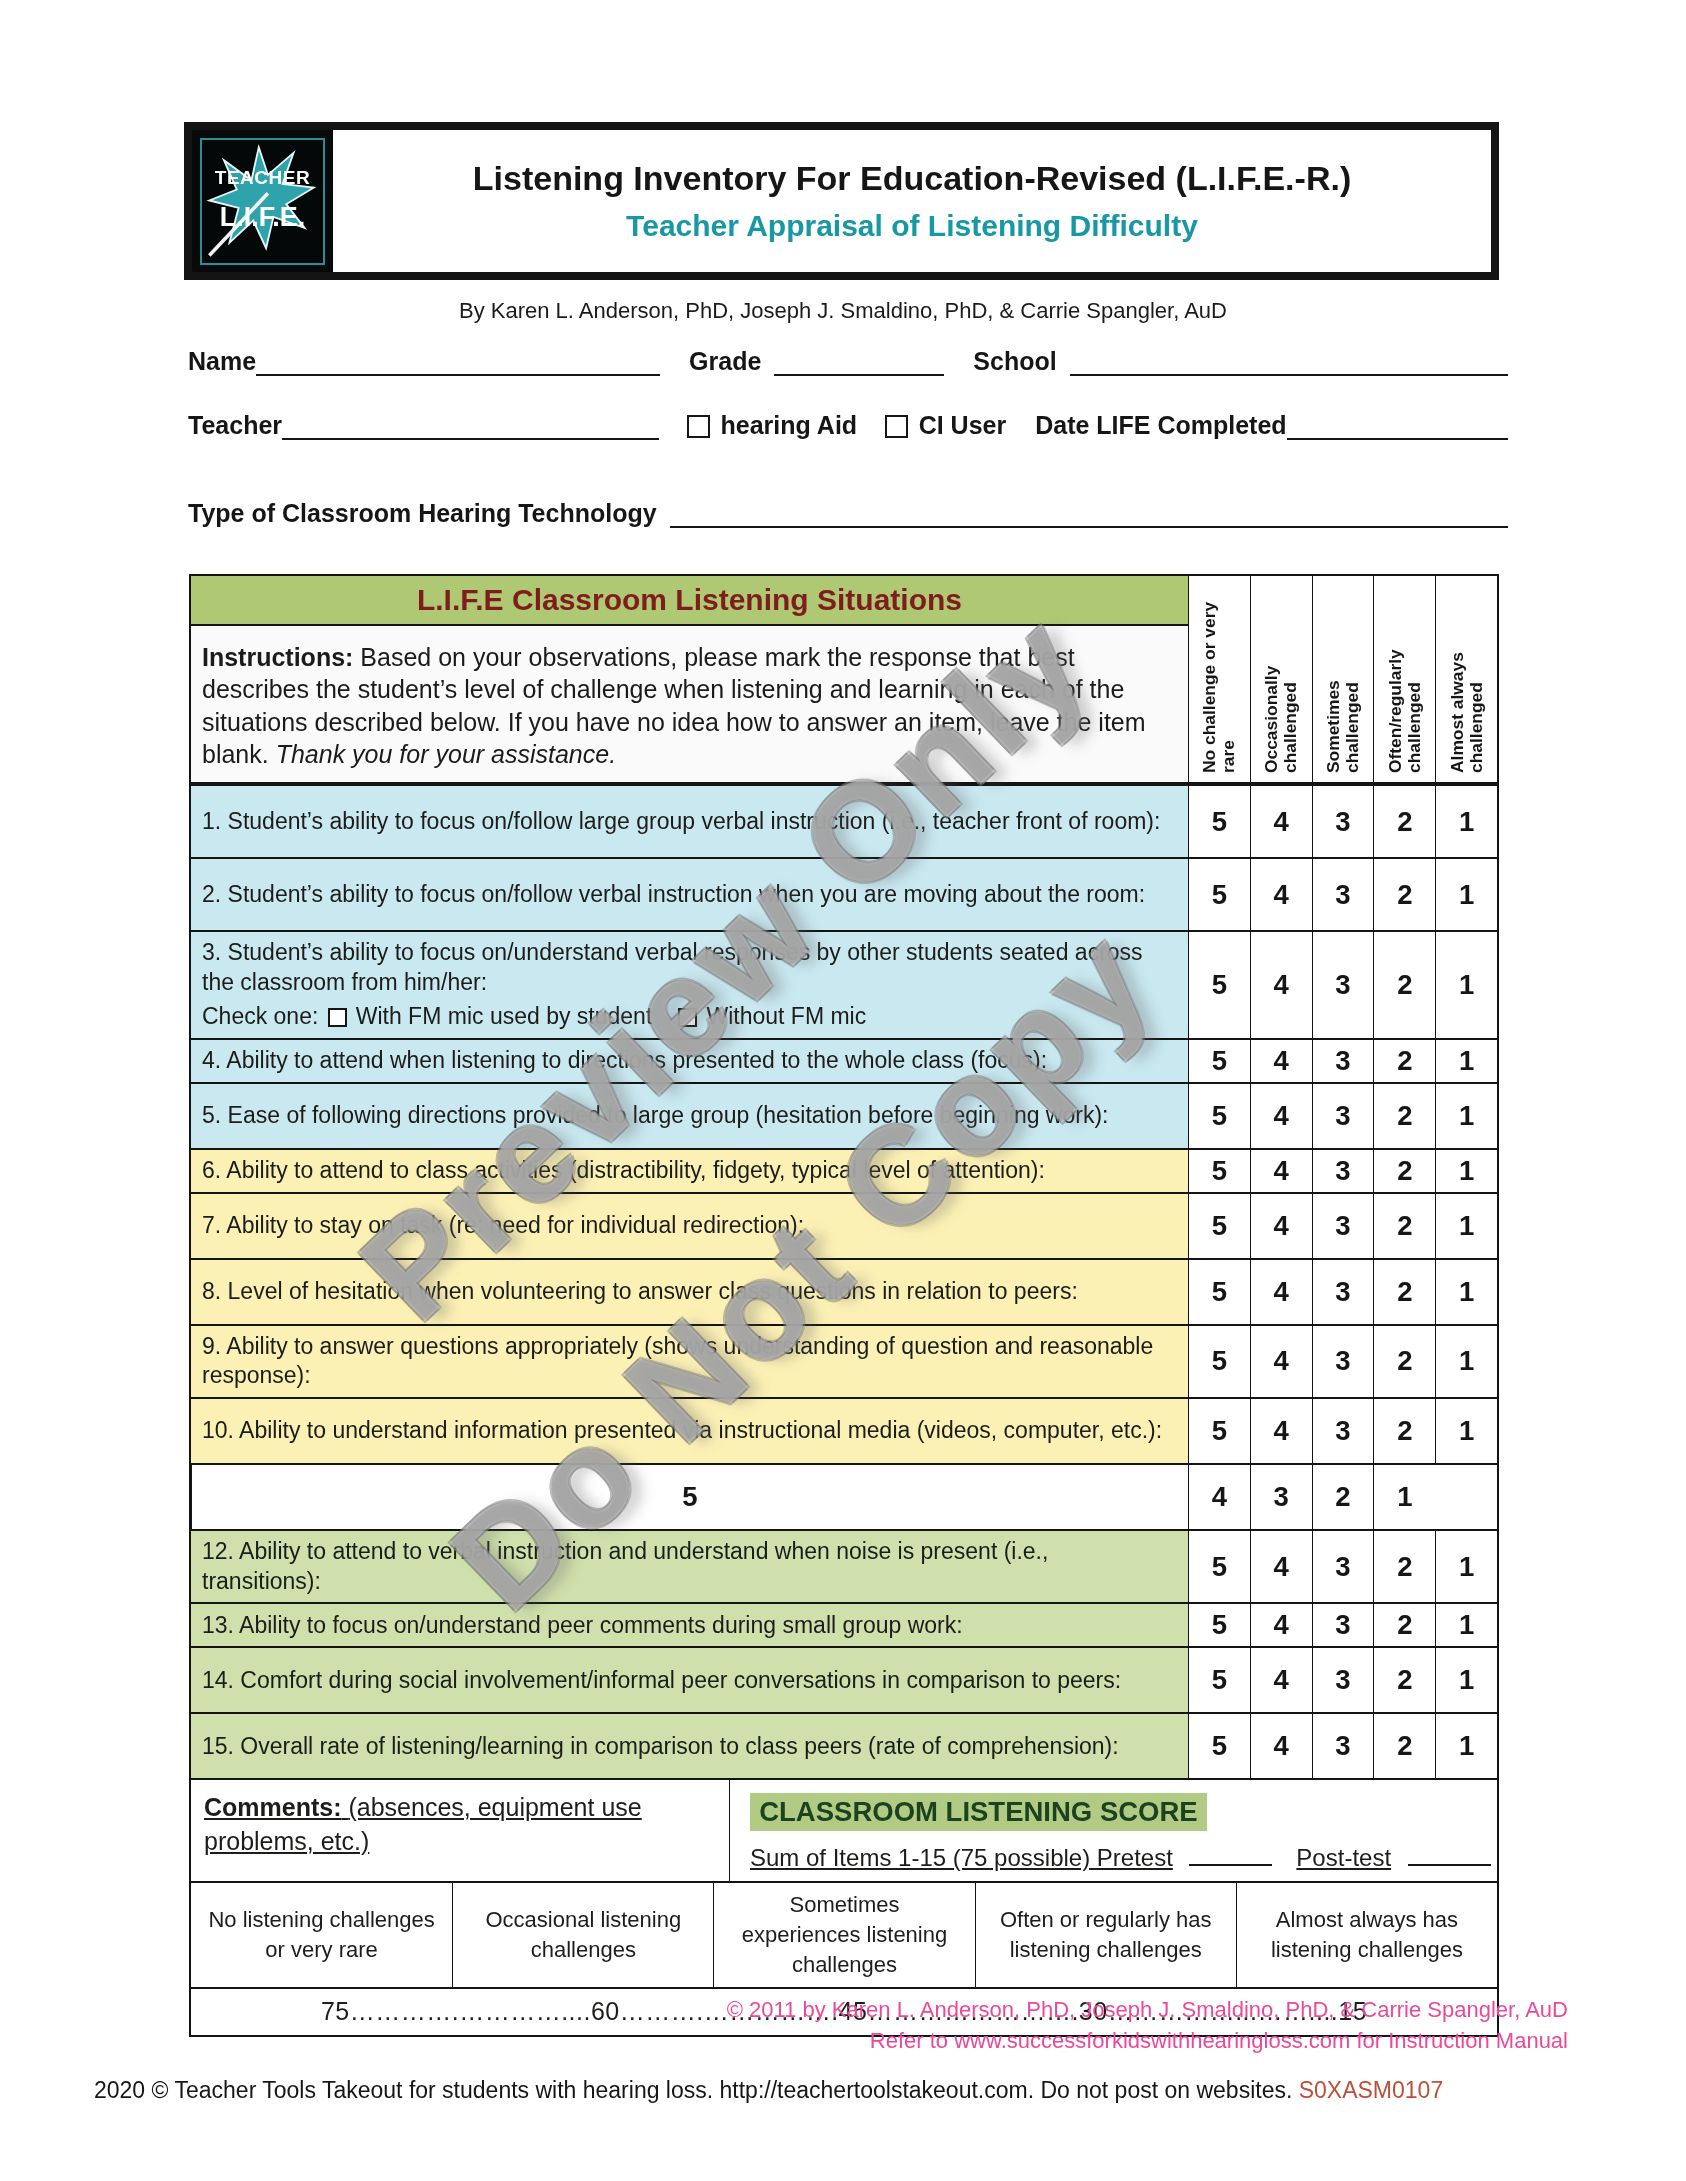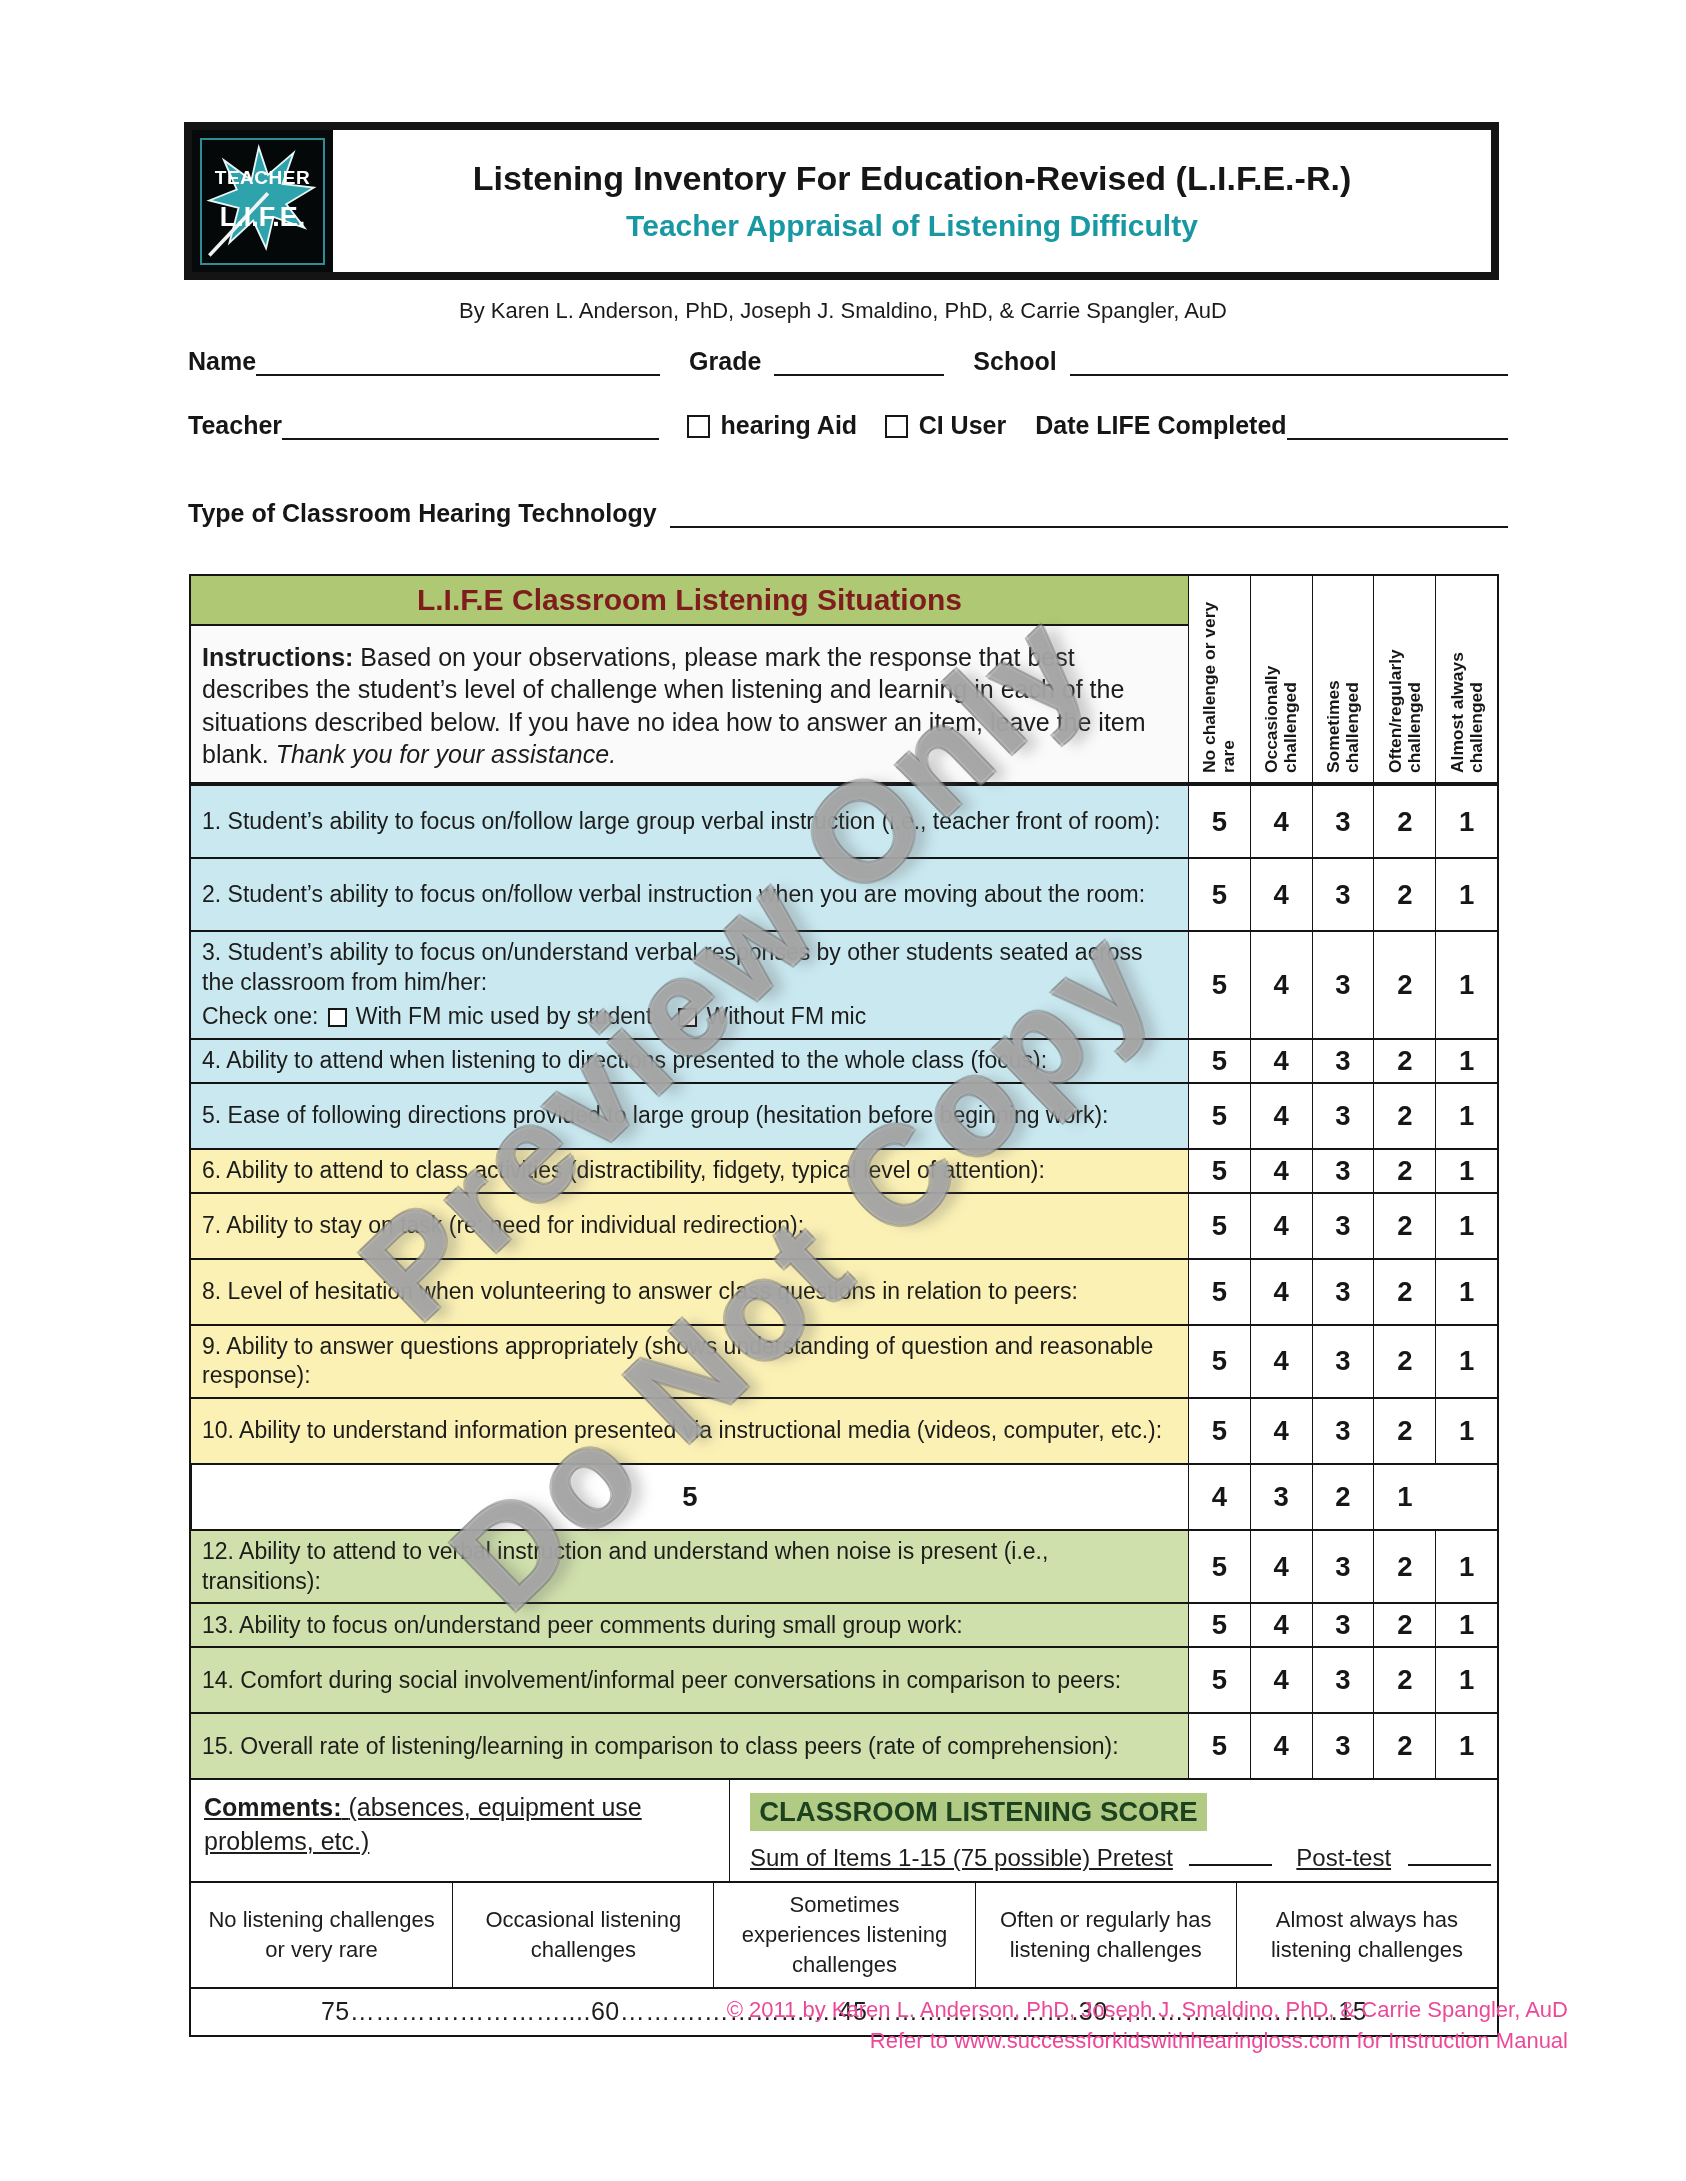--- a/index.html
+++ b/index.html
@@ -420,15 +420,19 @@
     <div class="scaleline-row">75………….…………....60……….…………….45…………………….30……………...……....15</div>
   </div>
 
   <div class="wm wm1">Preview Only</div>
   <div class="wm wm2">Do Not Copy</div>
 
   <div class="footer-right">
     <div>© 2011 by Karen L. Anderson, PhD, Joseph J. Smaldino, PhD, &amp; Carrie Spangler, AuD</div>
     <div>Refer to www.successforkidswithhearingloss.com for Instruction Manual</div>
   </div>
+  <div class="footer-bottom">
+    <span>2020 © Teacher Tools Takeout for students with hearing loss. http://teachertoolstakeout.com. Do not post on websites.</span>
+    <span class="code-red">S0XASM0107</span>
+  </div>
 
 </div>
 
 
 </body></html>

